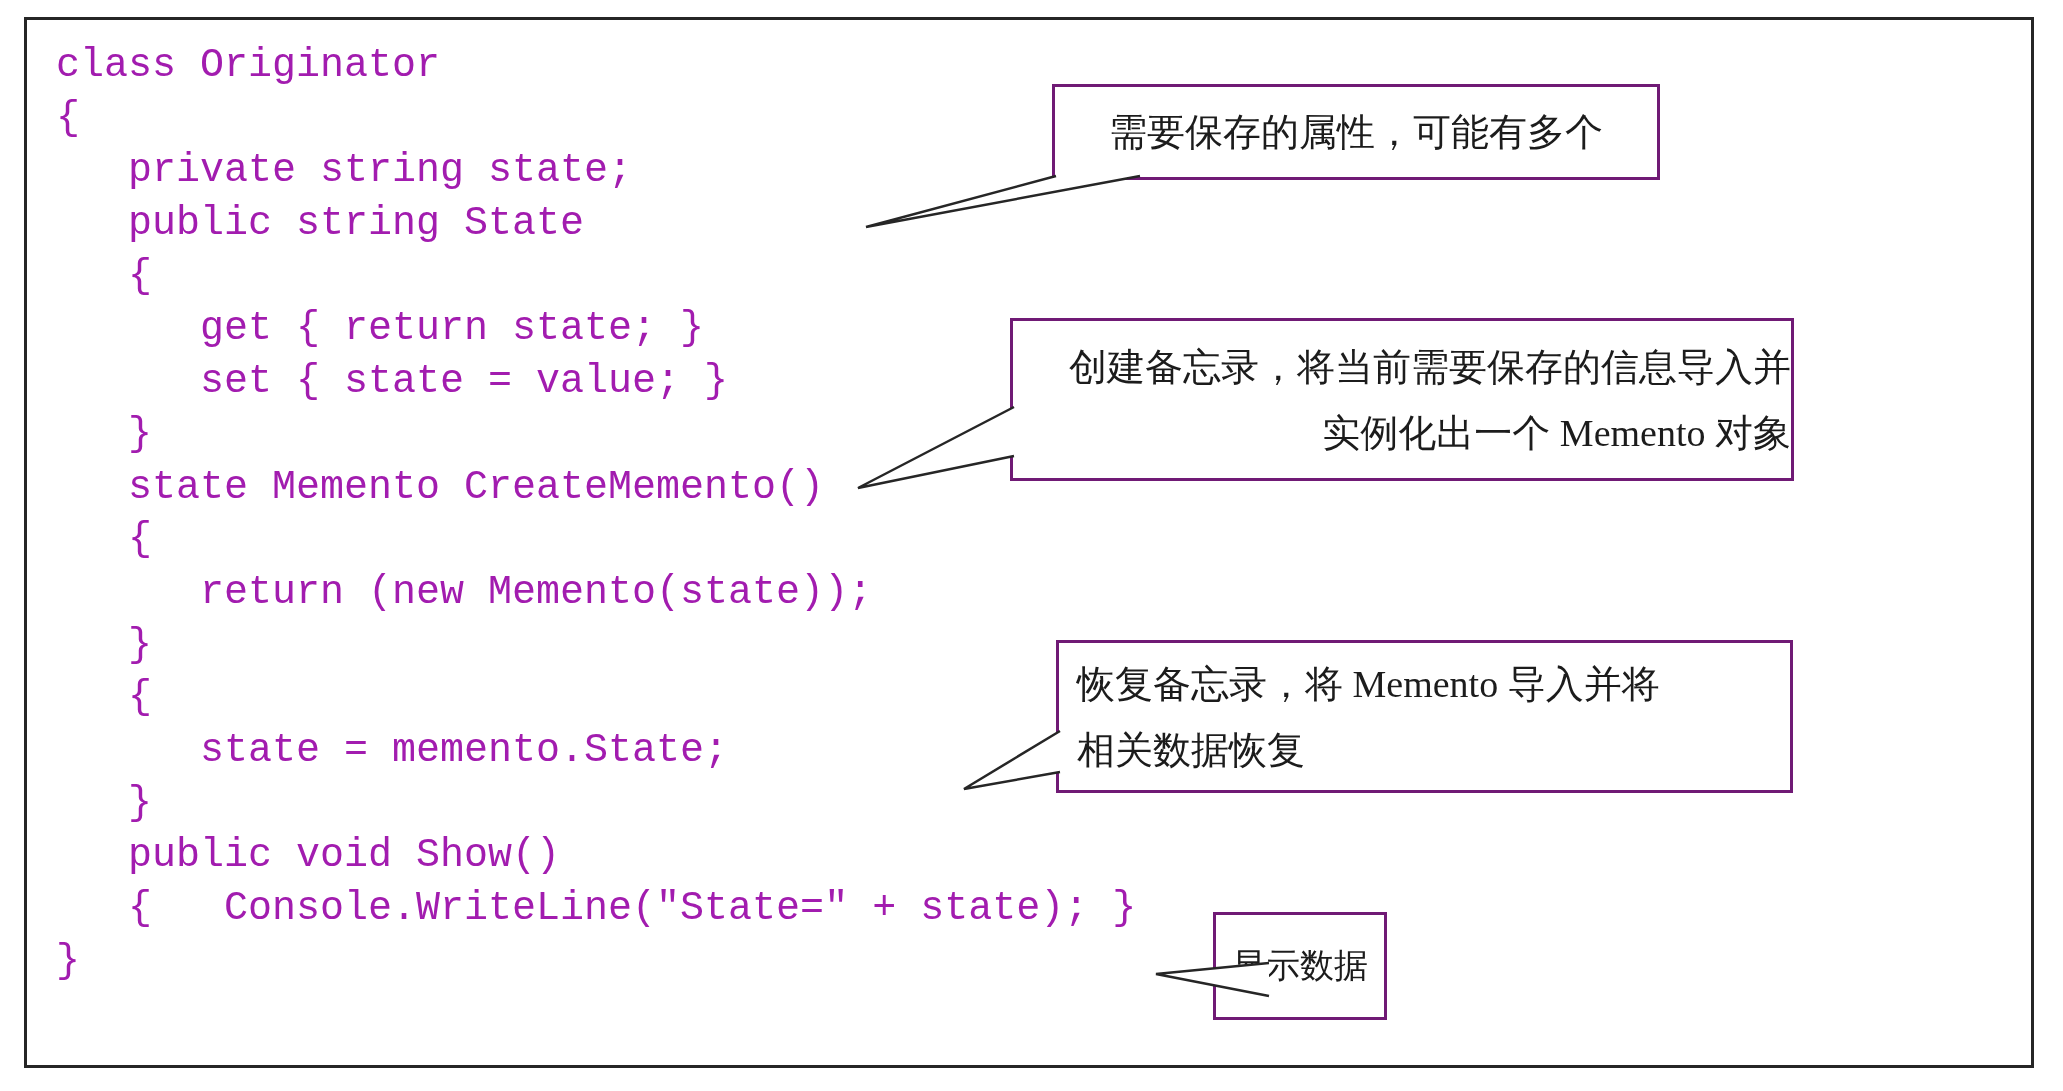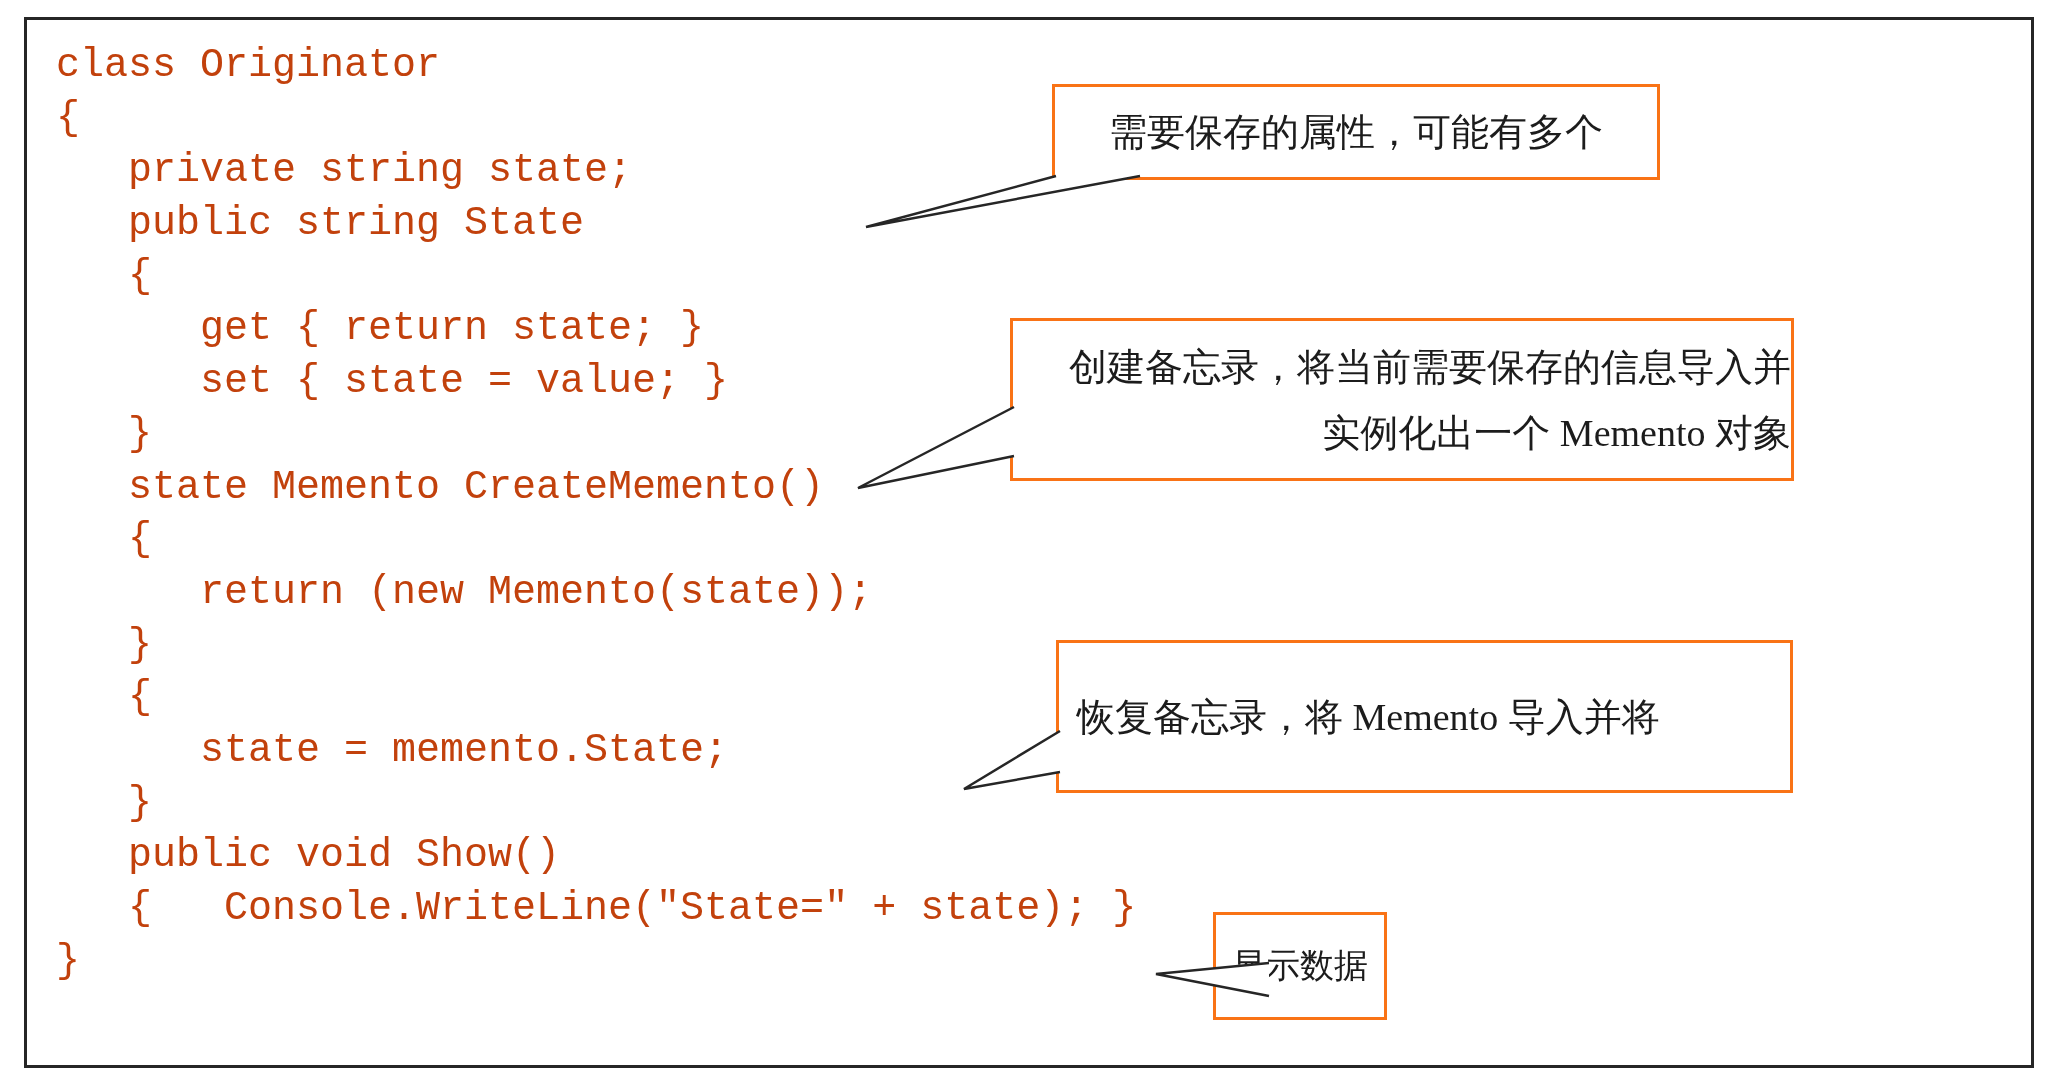--- a/index.html
+++ b/index.html
@@ -16,27 +16,27 @@
     width:2004px;height:1045px;
     border:3px solid #262626;
     background:#ffffff;
   }
   .code{
     position:absolute;
     left:56px;top:40px;
     font-family:"Liberation Mono","DejaVu Sans Mono",monospace;
     font-size:40px;
     line-height:52.7px;
-    color:#c2410c;
+    color:#a21caf;
   }
   .code-line{white-space:pre;height:52.7px;}
   .callout{
     position:absolute;
     background:#ffffff;
-    border:3px solid #f97316;
+    border:3px solid #701a75;
     box-sizing:border-box;
     font-family:"Liberation Serif","DejaVu Serif",serif;
     color:#1c1c1c;
     display:flex;
     flex-direction:column;
     justify-content:center;
   }
   .callout.center{align-items:center;text-align:center;}
   #callout-1{left:1052px;top:84px;width:608px;height:96px;font-size:38px;}
   #callout-2{left:1010px;top:318px;width:784px;height:163px;font-size:38px;padding-left:36px;align-items:flex-end;}
@@ -81,20 +81,21 @@
     <div class="ln">需要保存的属性，可能有多个</div>
   </div>
 
   <div class="callout" id="callout-2">
     <div class="ln">创建备忘录，将当前需要保存的信息导入并</div>
     <div class="ln">实例化出一个 Memento 对象</div>
   </div>
 
   <div class="callout" id="callout-3">
     <div class="ln">恢复备忘录，将 Memento 导入并将</div>
+    <div class="ln">相关数据恢复</div>
   </div>
 
   <div class="callout center" id="callout-4">
     <div class="ln">显示数据</div>
   </div>
 
   <svg id="leader-lines" width="2063" height="1091" viewBox="0 0 2063 1091" xmlns="http://www.w3.org/2000/svg">
     <path d="M 1056 176 L 866 227 L 1140 176" fill="#ffffff" stroke="#262626" stroke-width="2.5"></path>
     <path d="M 1014 407 L 858 488 L 1014 456" fill="#ffffff" stroke="#262626" stroke-width="2.5"></path>
     <path d="M 1060 731 L 964 789 L 1060 772" fill="#ffffff" stroke="#262626" stroke-width="2.5"></path>

